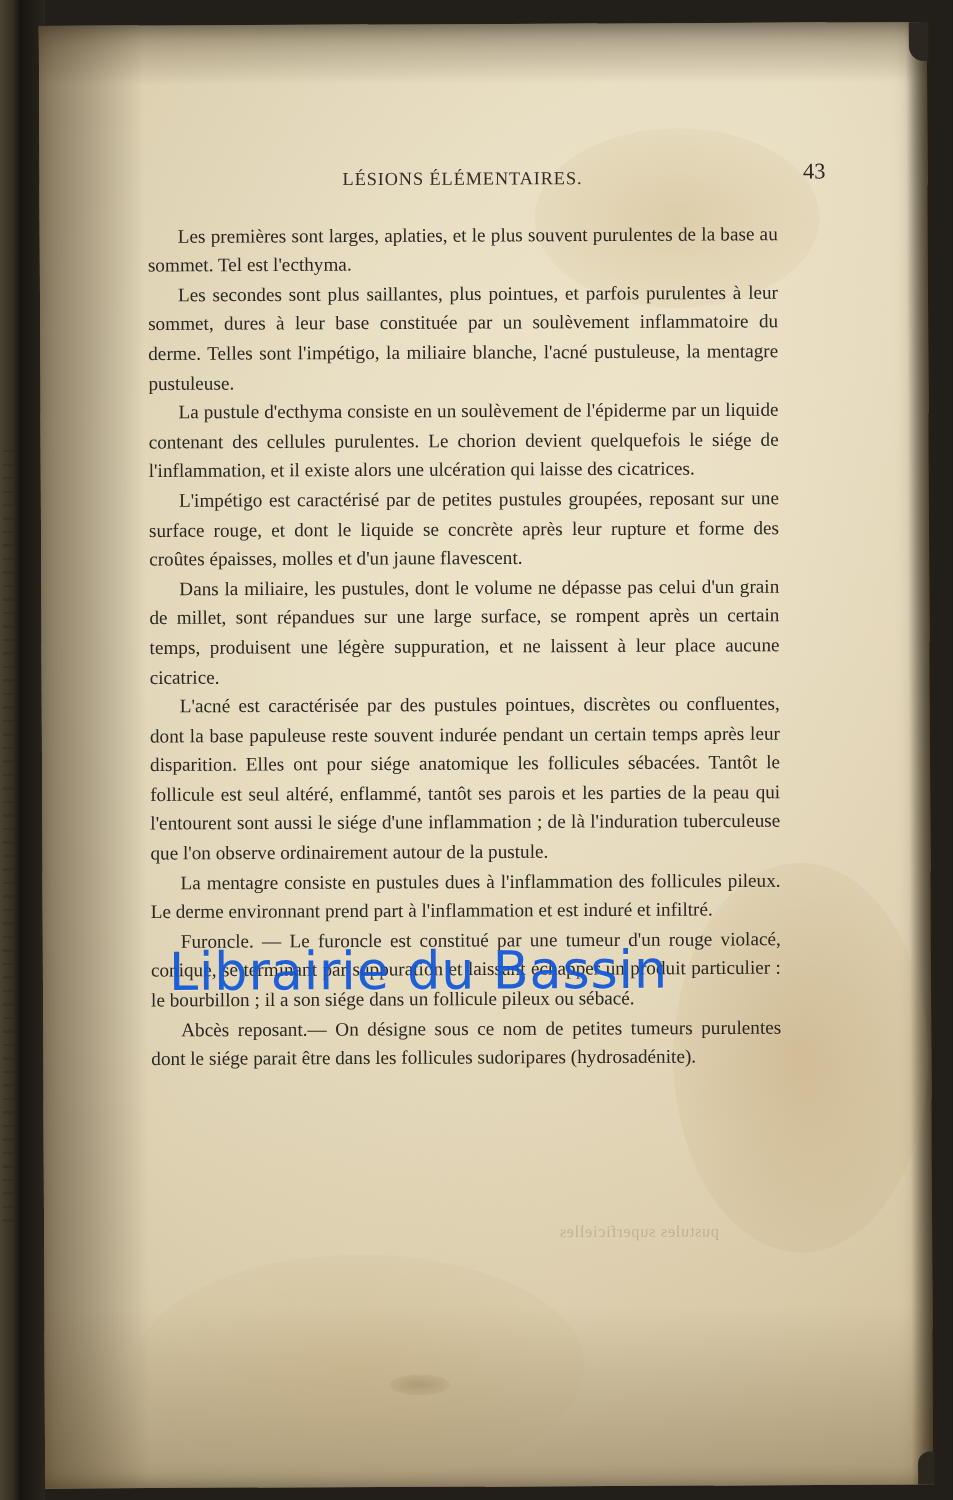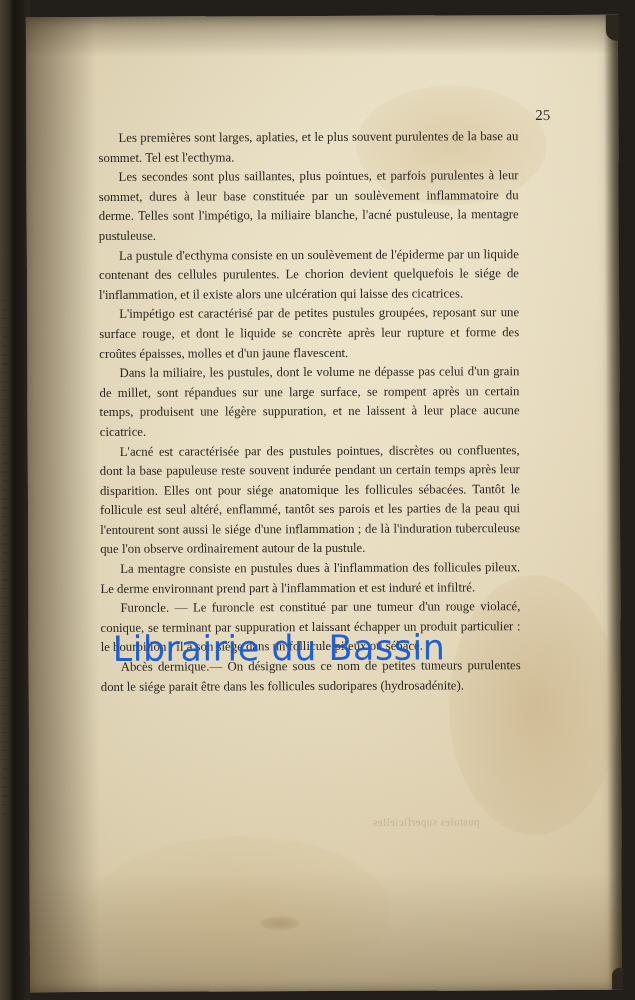--- a/index.html
+++ b/index.html
@@ -195,34 +195,35 @@
     <div class="edge-notch" style="right:-1px; bottom:0px; width:11px; height:22px; background:#2b261e; border-top-left-radius:8px;"></div>
 
     <div class="stain" style="left:330px; top:70px; width:190px; height:120px; background:radial-gradient(ellipse, rgba(190,160,105,0.30), rgba(190,160,105,0));"></div>
     <div class="stain" style="left:420px; top:560px; width:170px; height:260px; background:radial-gradient(ellipse, rgba(176,143,90,0.32), rgba(176,143,90,0));"></div>
     <div class="stain" style="left:60px; top:820px; width:300px; height:150px; background:radial-gradient(ellipse, rgba(186,156,102,0.25), rgba(186,156,102,0));"></div>
     <div class="stain" style="left:230px; top:900px; width:40px; height:14px; background:radial-gradient(ellipse, rgba(120,95,55,0.28), rgba(120,95,55,0));"></div>
 
     <div class="text-block">
 
       <div class="runhead">
-        <span class="runhead-folio">25</span>
+        <span class="runhead-title">LÉSIONS ÉLÉMENTAIRES.</span>
+        <span class="runhead-folio">43</span>
       </div>
 
       <p>Les premières sont larges, aplaties, et le plus souvent purulentes de la base au sommet. Tel est l'ecthyma.</p>
       <p>Les secondes sont plus saillantes, plus pointues, et parfois purulentes à leur sommet, dures à leur base constituée par un soulèvement inflammatoire du derme. Telles sont l'impétigo, la miliaire blanche, l'acné pustuleuse, la mentagre pustuleuse.</p>
       <p>La pustule d'ecthyma consiste en un soulèvement de l'épiderme par un liquide contenant des cellules purulentes. Le chorion devient quelquefois le siége de l'inflammation, et il existe alors une ulcération qui laisse des cicatrices.</p>
       <p>L'impétigo est caractérisé par de petites pustules groupées, reposant sur une surface rouge, et dont le liquide se concrète après leur rupture et forme des croûtes épaisses, molles et d'un jaune flavescent.</p>
       <p>Dans la miliaire, les pustules, dont le volume ne dépasse pas celui d'un grain de millet, sont répandues sur une large surface, se rompent après un certain temps, produisent une légère suppuration, et ne laissent à leur place aucune cicatrice.</p>
       <p>L'acné est caractérisée par des pustules pointues, discrètes ou confluentes, dont la base papuleuse reste souvent indurée pendant un certain temps après leur disparition. Elles ont pour siége anatomique les follicules sébacées. Tantôt le follicule est seul altéré, enflammé, tantôt ses parois et les parties de la peau qui l'entourent sont aussi le siége d'une inflammation ; de là l'induration tuberculeuse que l'on observe ordinairement autour de la pustule.</p>
       <p>La mentagre consiste en pustules dues à l'inflammation des follicules pileux. Le derme environnant prend part à l'inflammation et est induré et infiltré.</p>
 
       <p><span class="term">Furoncle</span><span>. — </span><span>Le furoncle est constitué par une tumeur d'un rouge violacé, conique, se terminant par suppuration et laissant échapper un produit particulier : le bourbillon ; il a son siége dans un follicule pileux ou sébacé.</span></p>
 
-      <p><span class="term">Abcès dermique</span><span>.— </span><span>On désigne sous ce nom de petites tumeurs purulentes dont le siége parait être dans les follicules sudoripares (hydrosadénite).</span></p>
+      <p><span class="term">Abcès reposant</span><span>.— </span><span>On désigne sous ce nom de petites tumeurs purulentes dont le siége parait être dans les follicules sudoripares (hydrosadénite).</span></p>
 
     </div>
 
     <div class="showthrough">pustules superficielles</div>
 
     <div class="watermark">Librairie du Bassin</div>
 
   </div>
 </div>
 

